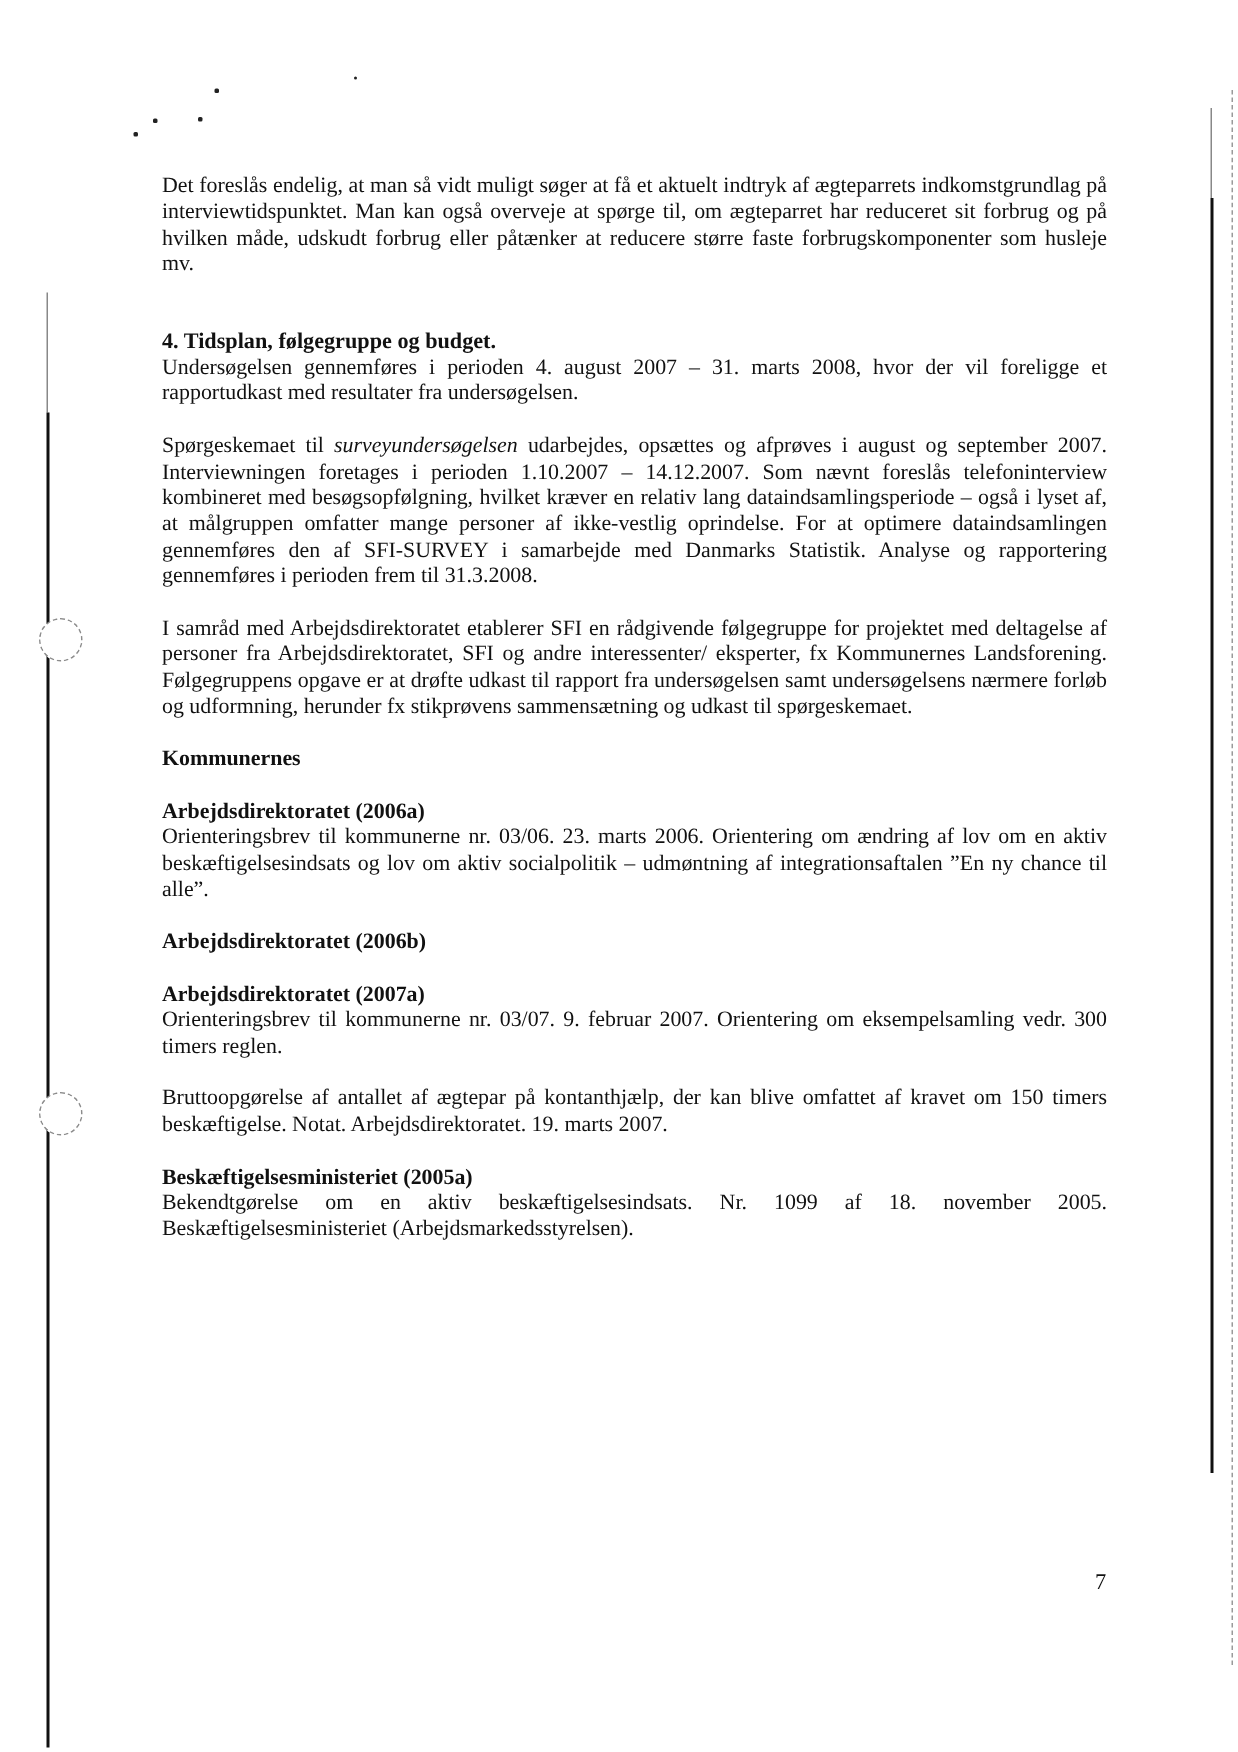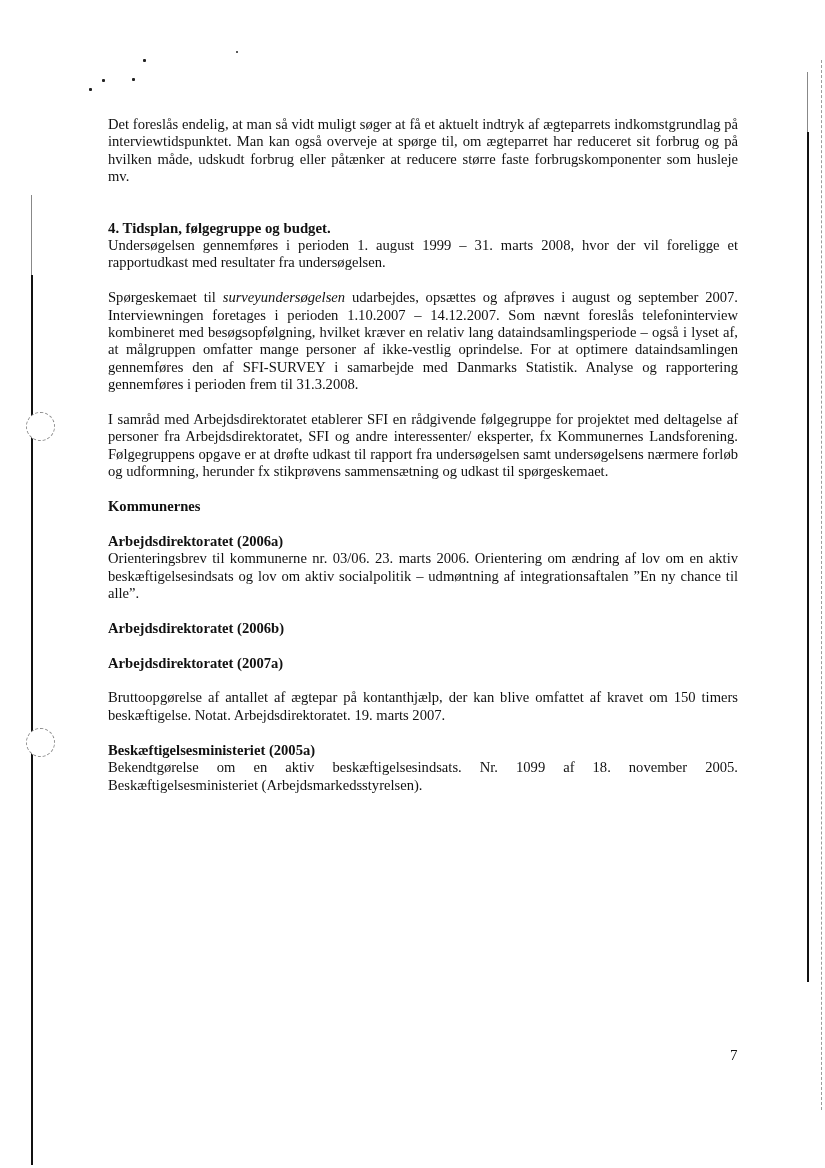--- a/index.html
+++ b/index.html
@@ -52,21 +52,21 @@
   <div class="vline faint" style="left:807px;top:72px;width:1px;height:60px;"></div>
   <div class="vline" style="left:807px;top:132px;width:1.5px;height:850px;"></div>
   <div class="dotline" style="left:821px;top:60px;height:1050px;"></div>
 
   <div class="content">
     <p>Det foreslås endelig, at man så vidt muligt søger at få et aktuelt indtryk af ægteparrets indkomstgrundlag på interviewtidspunktet. Man kan også overveje at spørge til, om ægteparret har reduceret sit forbrug og på hvilken måde, udskudt forbrug eller påtænker at reducere større faste forbrugskomponenter som husleje mv.</p>
 
     <div class="gap-lg"></div>
 
     <p class="heading">4. Tidsplan, følgegruppe og budget.</p>
-    <p>Undersøgelsen gennemføres i perioden 1. august 1999 – 31. marts 2008, hvor der vil foreligge et rapportudkast med resultater fra undersøgelsen.</p>
+    <p>Undersøgelsen gennemføres i perioden 4. august 2007 – 31. marts 2008, hvor der vil foreligge et rapportudkast med resultater fra undersøgelsen.</p>
 
     <div class="gap-md"></div>
 
     <p><span>Spørgeskemaet til </span><span class="italic">surveyundersøgelsen</span><span> udarbejdes, opsættes og afprøves i august og september 2007. Interviewningen foretages i perioden 1.10.2007 – 14.12.2007. Som nævnt foreslås telefoninterview kombineret med besøgsopfølgning, hvilket kræver en relativ lang dataindsamlingsperiode – også i lyset af, at målgruppen omfatter mange personer af ikke-vestlig oprindelse. For at optimere dataindsamlingen gennemføres den af SFI-SURVEY i samarbejde med Danmarks Statistik. Analyse og rapportering gennemføres i perioden frem til 31.3.2008.</span></p>
 
     <div class="gap-md"></div>
 
     <p>I samråd med Arbejdsdirektoratet etablerer SFI en rådgivende følgegruppe for projektet med deltagelse af personer fra Arbejdsdirektoratet, SFI og andre interessenter/ eksperter, fx Kommunernes Landsforening. Følgegruppens opgave er at drøfte udkast til rapport fra undersøgelsen samt undersøgelsens nærmere forløb og udformning, herunder fx stikprøvens sammensætning og udkast til spørgeskemaet.</p>
 
     <div class="gap-md"></div>
@@ -83,20 +83,21 @@
     <div class="gap-md"></div>
 
     <div>
       <p class="ref-title">Arbejdsdirektoratet (2006b)</p>
     </div>
 
     <div class="gap-md"></div>
 
     <div>
       <p class="ref-title">Arbejdsdirektoratet (2007a)</p>
+      <p>Orienteringsbrev til kommunerne nr. 03/07. 9. februar 2007. Orientering om eksempelsamling vedr. 300 timers reglen.</p>
     </div>
 
     <div class="gap-md"></div>
 
     <div>
       <p>Bruttoopgørelse af antallet af ægtepar på kontanthjælp, der kan blive omfattet af kravet om 150 timers beskæftigelse. Notat. Arbejdsdirektoratet. 19. marts 2007.</p>
     </div>
 
     <div class="gap-md"></div>
 

